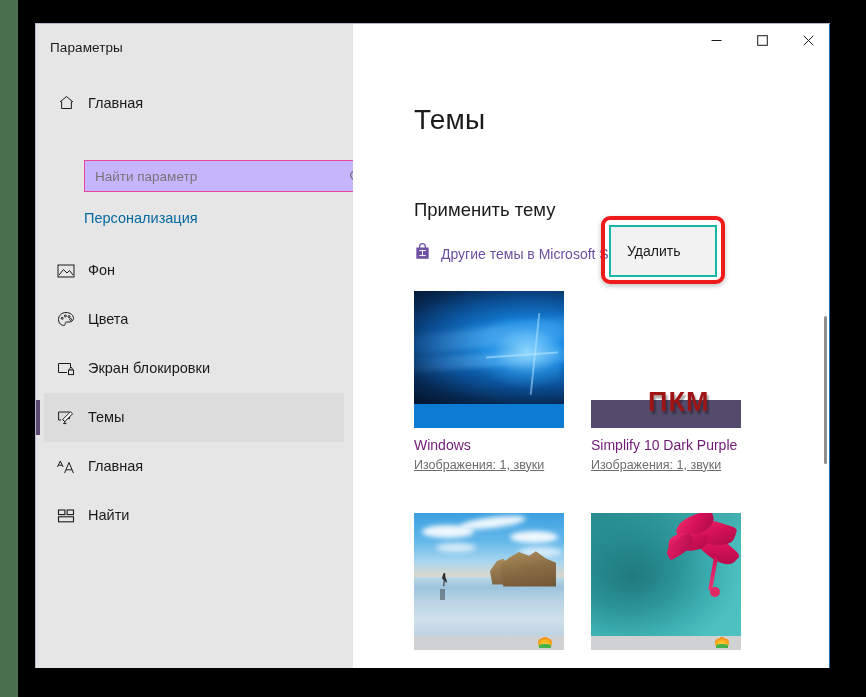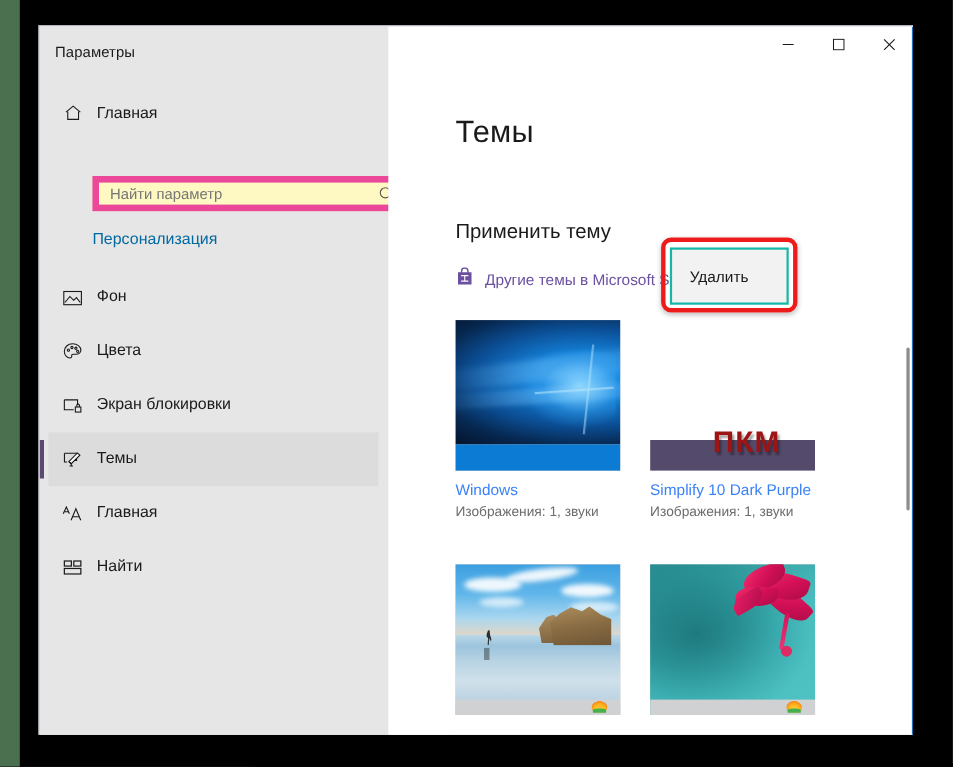--- a/index.html
+++ b/index.html
@@ -84,22 +84,22 @@
     color: #1a1a1a;
     line-height: 1.25;
   }
 
   .search-box {
     position: absolute;
     left: 48px;
     top: 136px;
     width: 288px;
     height: 32px;
-    background: #fef9c3;
-    border: 6px solid #ec4899;
+    background: #c4b5fd;
+    border: 1px solid #ec4899;
     box-sizing: border-box;
     display: flex;
     align-items: flex-start;
   }
   .search-input {
     border: none;
     outline: none;
     background: transparent;
     font-family: "Liberation Sans", sans-serif;
     font-size: 13.5px;
@@ -229,27 +229,28 @@
   .thumb {
     width: 150px;
     height: 137px;
     position: relative;
     overflow: hidden;
     background: #ccc;
   }
   .theme-name {
     margin-top: 8px;
     font-size: 14px;
-    color: #3b82f6;
+    color: #701a75;
     line-height: 1.33;
   }
   .theme-meta {
     margin-top: 3px;
     font-size: 12.5px;
     color: #6d6d6d;
+    text-decoration: underline;
   }
 
   
   .thumb-windows .sky {
     position: absolute;
     left: 0; top: 0; right: 0; height: 113px;
     background:
       radial-gradient(ellipse 130% 75% at 78% 46%, #2a9df4 0%, #1380d8 26%, #0b4f96 52%, #06274f 74%, #020d1f 100%);
   }
   .thumb-windows .beam1 {

